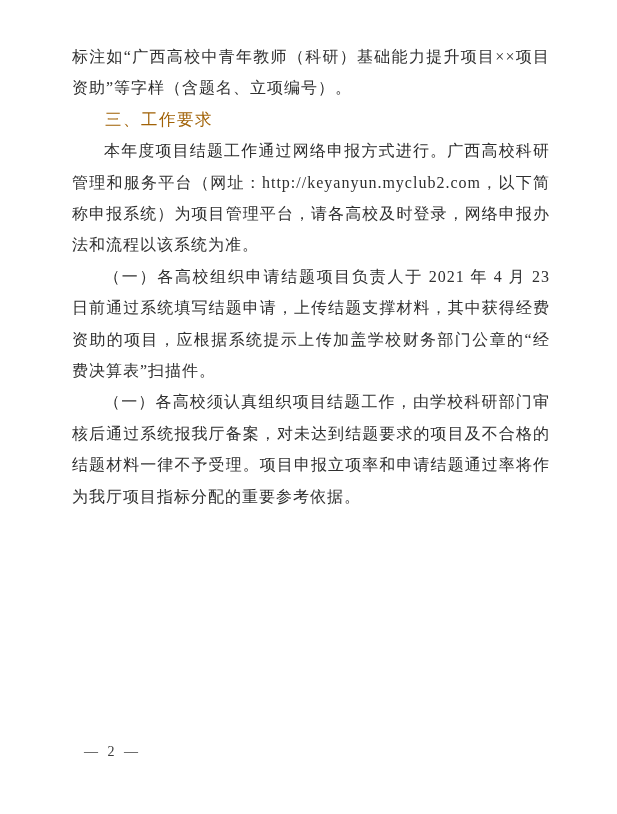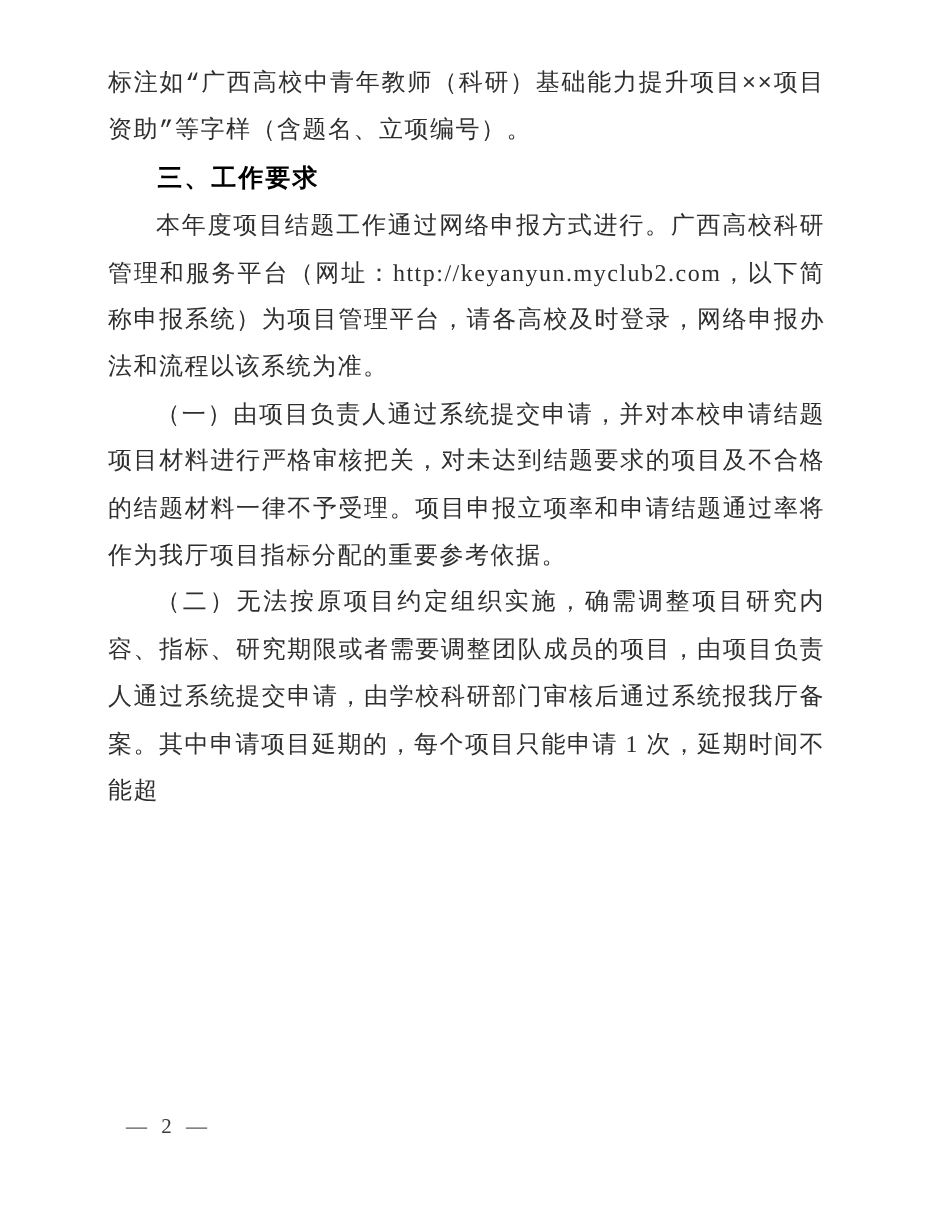--- a/index.html
+++ b/index.html
@@ -25,45 +25,44 @@
     line-height: 31.4px;
     color: #2f2f2f;
     text-align: justify;
   }
   .para {
     margin: 0;
     text-indent: 2em;
   }
   .para.no-indent {
     text-indent: 0;
-    font-family: Liberation Mono, monospace;
   }
   .heading {
     margin: 0;
     text-indent: 2em;
     font-family: "Liberation Sans", "DejaVu Sans", sans-serif;
-    font-weight: 700;
+    font-weight: 400;
     font-size: 16.5px;
-    color: #000000;
+    color: #a16207;
     letter-spacing: 1.5px;
   }
   .footer {
     position: absolute;
     left: 84px;
     top: 744px;
     font-size: 14px;
     letter-spacing: 3px;
     color: #3a3a3a;
   }
 </style>
 </head>
 <body>
 
 <div class="page">
   <div class="body-text">
     <p class="para no-indent">标注如“广西高校中青年教师（科研）基础能力提升项目××项目资助”等字样（含题名、立项编号）。</p>
     <p class="heading">三、工作要求</p>
     <p class="para">本年度项目结题工作通过网络申报方式进行。广西高校科研管理和服务平台（网址：http://keyanyun.myclub2.com，以下简称申报系统）为项目管理平台，请各高校及时登录，网络申报办法和流程以该系统为准。</p>
-    <p class="para">（一）由项目负责人通过系统提交申请，并对本校申请结题项目材料进行严格审核把关，对未达到结题要求的项目及不合格的结题材料一律不予受理。项目申报立项率和申请结题通过率将作为我厅项目指标分配的重要参考依据。</p>
-    <p class="para">（二）无法按原项目约定组织实施，确需调整项目研究内容、指标、研究期限或者需要调整团队成员的项目，由项目负责人通过系统提交申请，由学校科研部门审核后通过系统报我厅备案。其中申请项目延期的，每个项目只能申请 1 次，延期时间不能超</p>
+    <p class="para">（一）各高校组织申请结题项目负责人于 2021 年 4 月 23 日前通过系统填写结题申请，上传结题支撑材料，其中获得经费资助的项目，应根据系统提示上传加盖学校财务部门公章的“经费决算表”扫描件。</p>
+    <p class="para">（一）各高校须认真组织项目结题工作，由学校科研部门审核后通过系统报我厅备案，对未达到结题要求的项目及不合格的结题材料一律不予受理。项目申报立项率和申请结题通过率将作为我厅项目指标分配的重要参考依据。</p>
   </div>
   <div class="footer">— 2 —</div>
 </div>
 
 </body></html>

